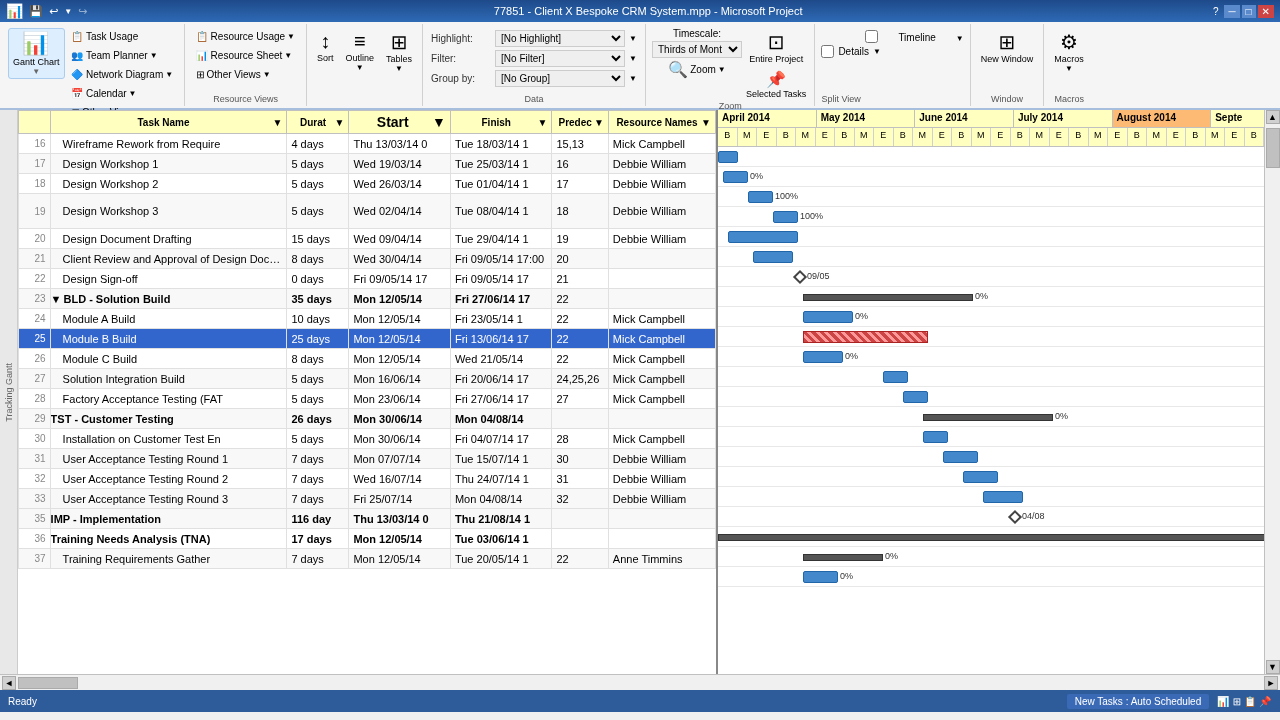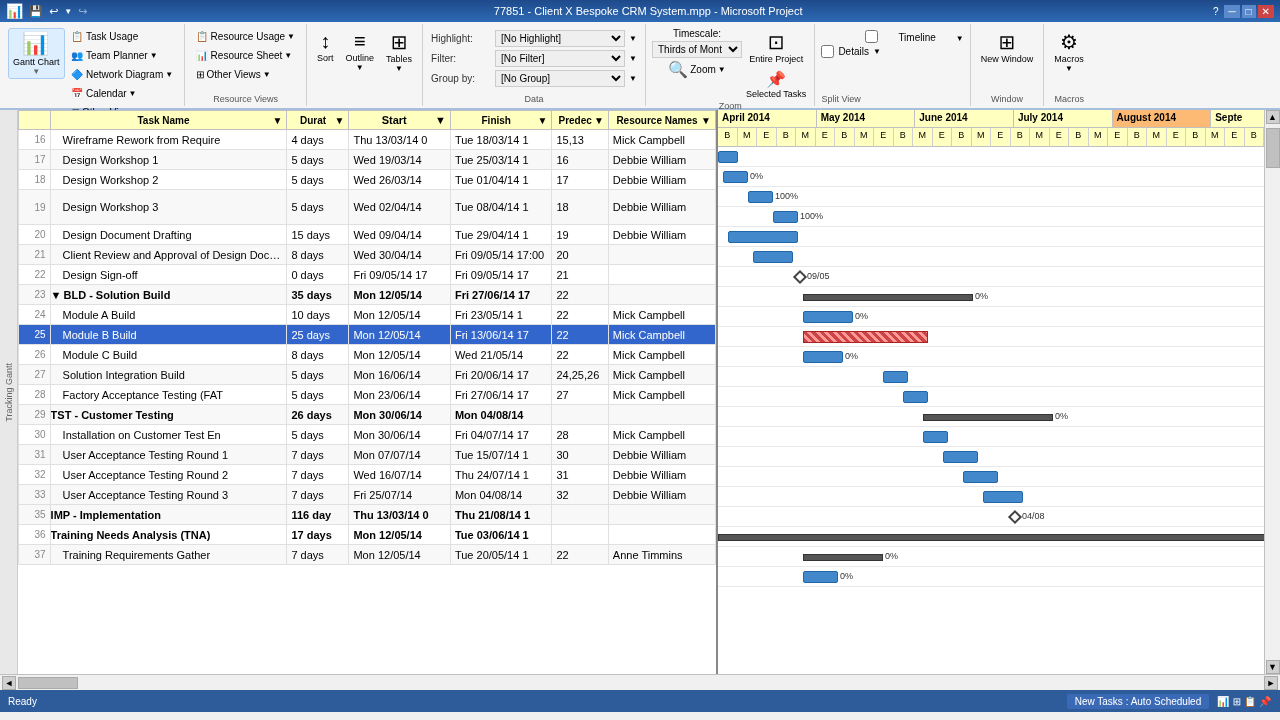--- a/index.html
+++ b/index.html
@@ -219,21 +219,21 @@
         <col style="width:90px">
         <col style="width:90px">
         <col style="width:50px">
         <col style="width:95px">
       </colgroup>
       <thead>
         <tr>
           <th style="background:#ffffc0;border:1px solid #c0c0c0;padding:3px 4px;font-size:10px;"></th>
           <th style="background:#ffffc0;border:1px solid #c0c0c0;padding:3px 4px;font-size:10px;">Task Name <span style="float:right;">▼</span></th>
           <th style="background:#ffffc0;border:1px solid #c0c0c0;padding:3px 4px;font-size:10px;">Durat <span style="float:right;">▼</span></th>
-          <th style="background:#ffffc0;border:1px solid #c0c0c0;padding:3px 4px;font-size:11px;">Start <span style="float:right;">▼</span></th>
+          <th style="background:#ffffc0;border:1px solid #c0c0c0;padding:3px 4px;font-size:14px;">Start <span style="float:right;">▼</span></th>
           <th style="background:#ffffc0;border:1px solid #c0c0c0;padding:3px 4px;font-size:10px;">Finish <span style="float:right;">▼</span></th>
           <th style="background:#ffffc0;border:1px solid #c0c0c0;padding:3px 4px;font-size:10px;">Predec <span style="float:right;">▼</span></th>
           <th style="background:#ffffc0;border:1px solid #c0c0c0;padding:3px 4px;font-size:10px;">Resource Names <span style="float:right;">▼</span></th>
         </tr>
       </thead>
       <tbody id="gantt-tbody">
       <tr style="background: white; color: rgb(0, 0, 0); height: 20px;">
     <td style="border:1px solid #e0e0e0;padding:2px 4px;text-align:right;color:#888;font-size:10px;">16</td>
     <td style="border:1px solid #e0e0e0;padding:2px 4px;padding-left:12px;font-weight:normal;overflow:hidden;white-space:nowrap;text-overflow:ellipsis;max-width:210px;">Wireframe Rework from Require</td>
     <td style="border:1px solid #e0e0e0;padding:2px 4px;font-weight:normal;">4 days</td>

